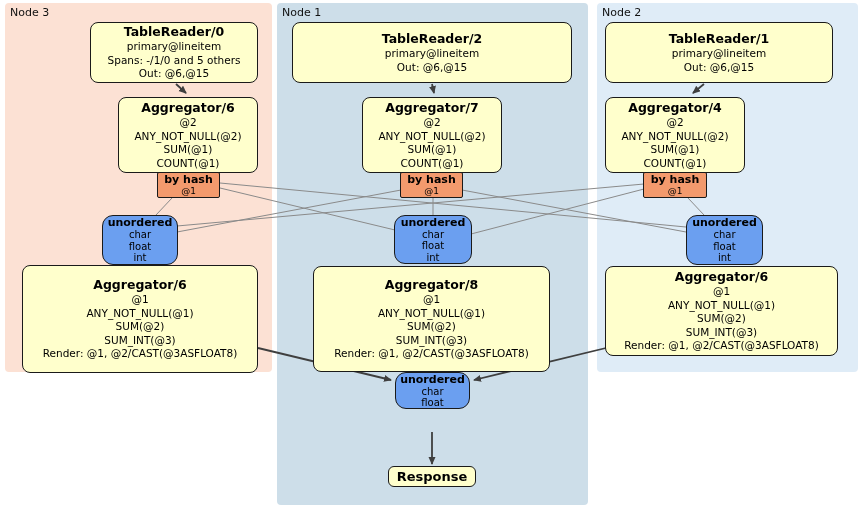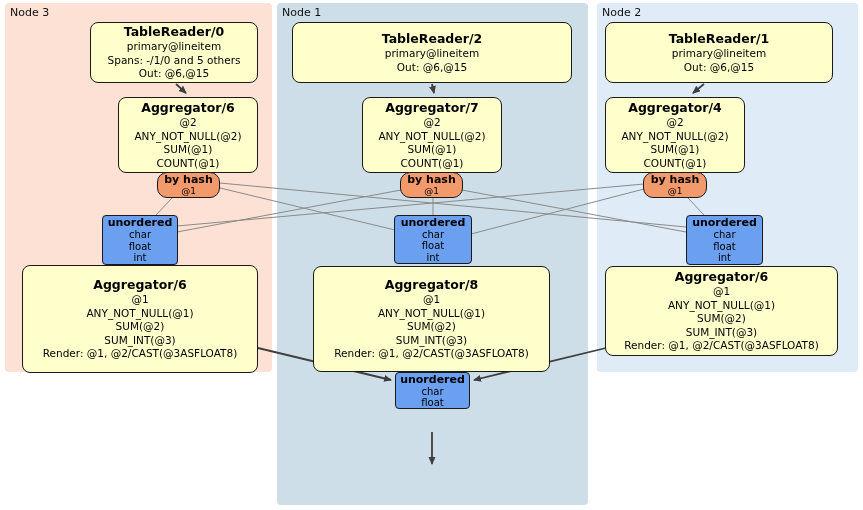--- a/index.html
+++ b/index.html
@@ -14,24 +14,24 @@
   .rlabel{position:absolute;font-size:11px;line-height:12px;color:#111;}
   svg.edges{position:absolute;left:0;top:0;z-index:2;}
   .box{
     position:absolute;z-index:3;box-sizing:border-box;
     display:flex;flex-direction:column;align-items:center;justify-content:center;
     text-align:center;border:1px solid var(--border,#1a1a1a);
   }
   .proc{background:var(--processor-bg,#ffffcc);border-radius:8px;padding:2px 4px;}
   .proc .title{font-weight:bold;font-size:12.5px;line-height:16px;white-space:nowrap;}
   .proc .line{font-size:10.5px;line-height:13.5px;white-space:nowrap;}
-  .router{background:var(--router-bg,#f39a6d);border-radius:10px;padding:7px 2px;}
+  .router{background:var(--router-bg,#f39a6d);border-radius:2px;padding:7px 2px;}
   .router .title{font-weight:bold;font-size:11px;line-height:12px;white-space:nowrap;}
   .router .sub{font-size:9px;line-height:10px;white-space:nowrap;}
-  .sync{background:var(--sync-bg,#6495ed);border-radius:4px;padding:2px 2px;}
+  .sync{background:var(--sync-bg,#6495ed);border-radius:11px;padding:2px 2px;}
   .sync .title{font-weight:bold;font-size:11px;line-height:13px;white-space:nowrap;}
   .sync .line{font-size:10px;line-height:11.5px;white-space:nowrap;}
   .leaf{background:var(--processor-bg,#ffffcc);border-radius:6px;}
   .leaf .title{font-weight:bold;font-size:13px;line-height:15px;white-space:nowrap;}
 </style>
 </head>
 <body>
 
 <div id="canvas">
 
@@ -133,20 +133,23 @@
     <div class="line">ANY_NOT_NULL(@1)</div>
     <div class="line">SUM(@2)</div>
     <div class="line">SUM_INT(@3)</div>
     <div class="line">Render: @1, @2/CAST(@3ASFLOAT8)</div>
   </div>
   <div class="box sync" style="left:395px;top:372px;width:75px;height:37px">
     <div class="title">unordered</div>
     <div class="line">char</div>
     <div class="line">float</div>
   </div>
+  <div class="box leaf" style="left:388px;top:466px;width:88px;height:21px">
+    <div class="title">Response</div>
+  </div>
 
   <div class="box proc" style="left:605px;top:22px;width:228px;height:61px">
     <div class="title">TableReader/1</div>
     <div class="line">primary@lineitem</div>
     <div class="line">Out: @6,@15</div>
   </div>
   <div class="box proc" style="left:605px;top:97px;width:140px;height:76px">
     <div class="title">Aggregator/4</div>
     <div class="line">@2</div>
     <div class="line">ANY_NOT_NULL(@2)</div>

